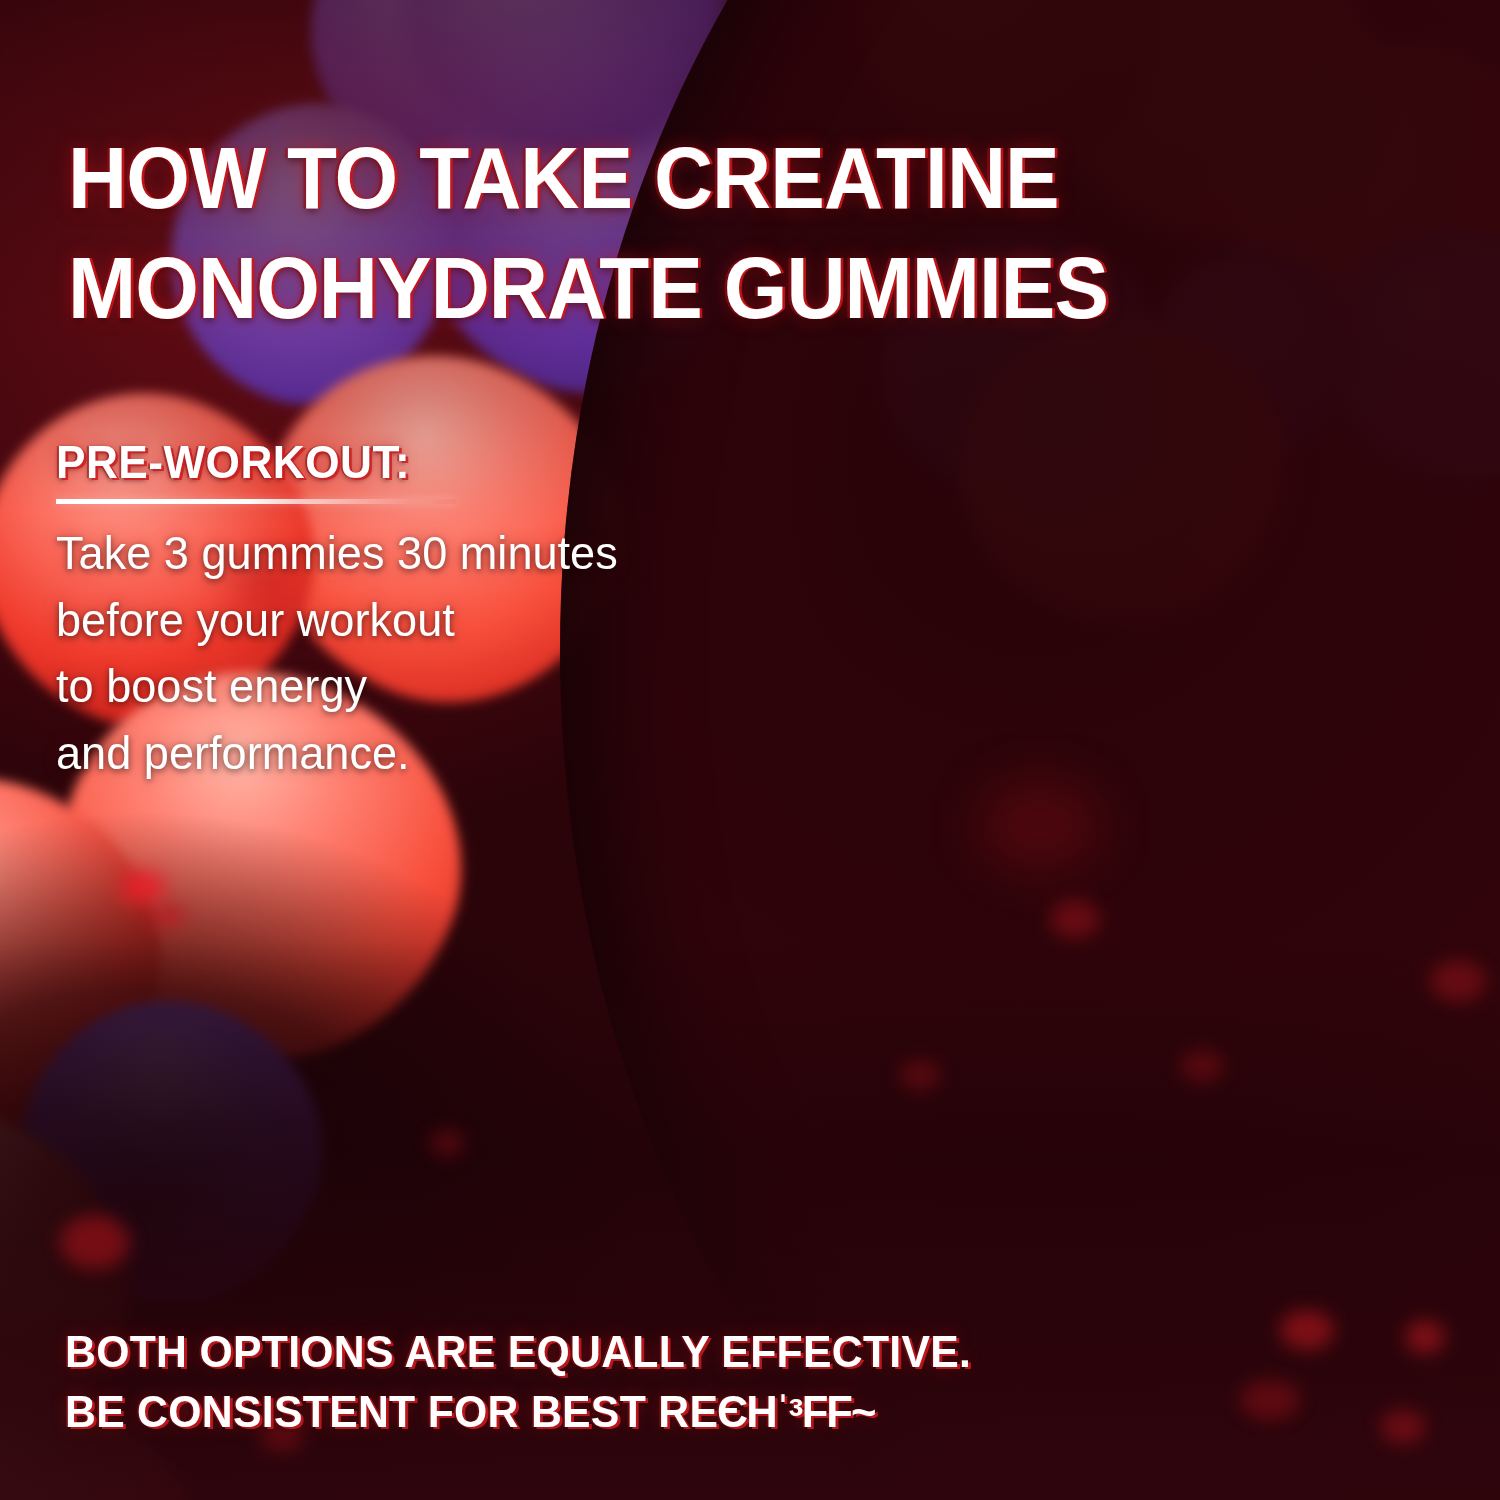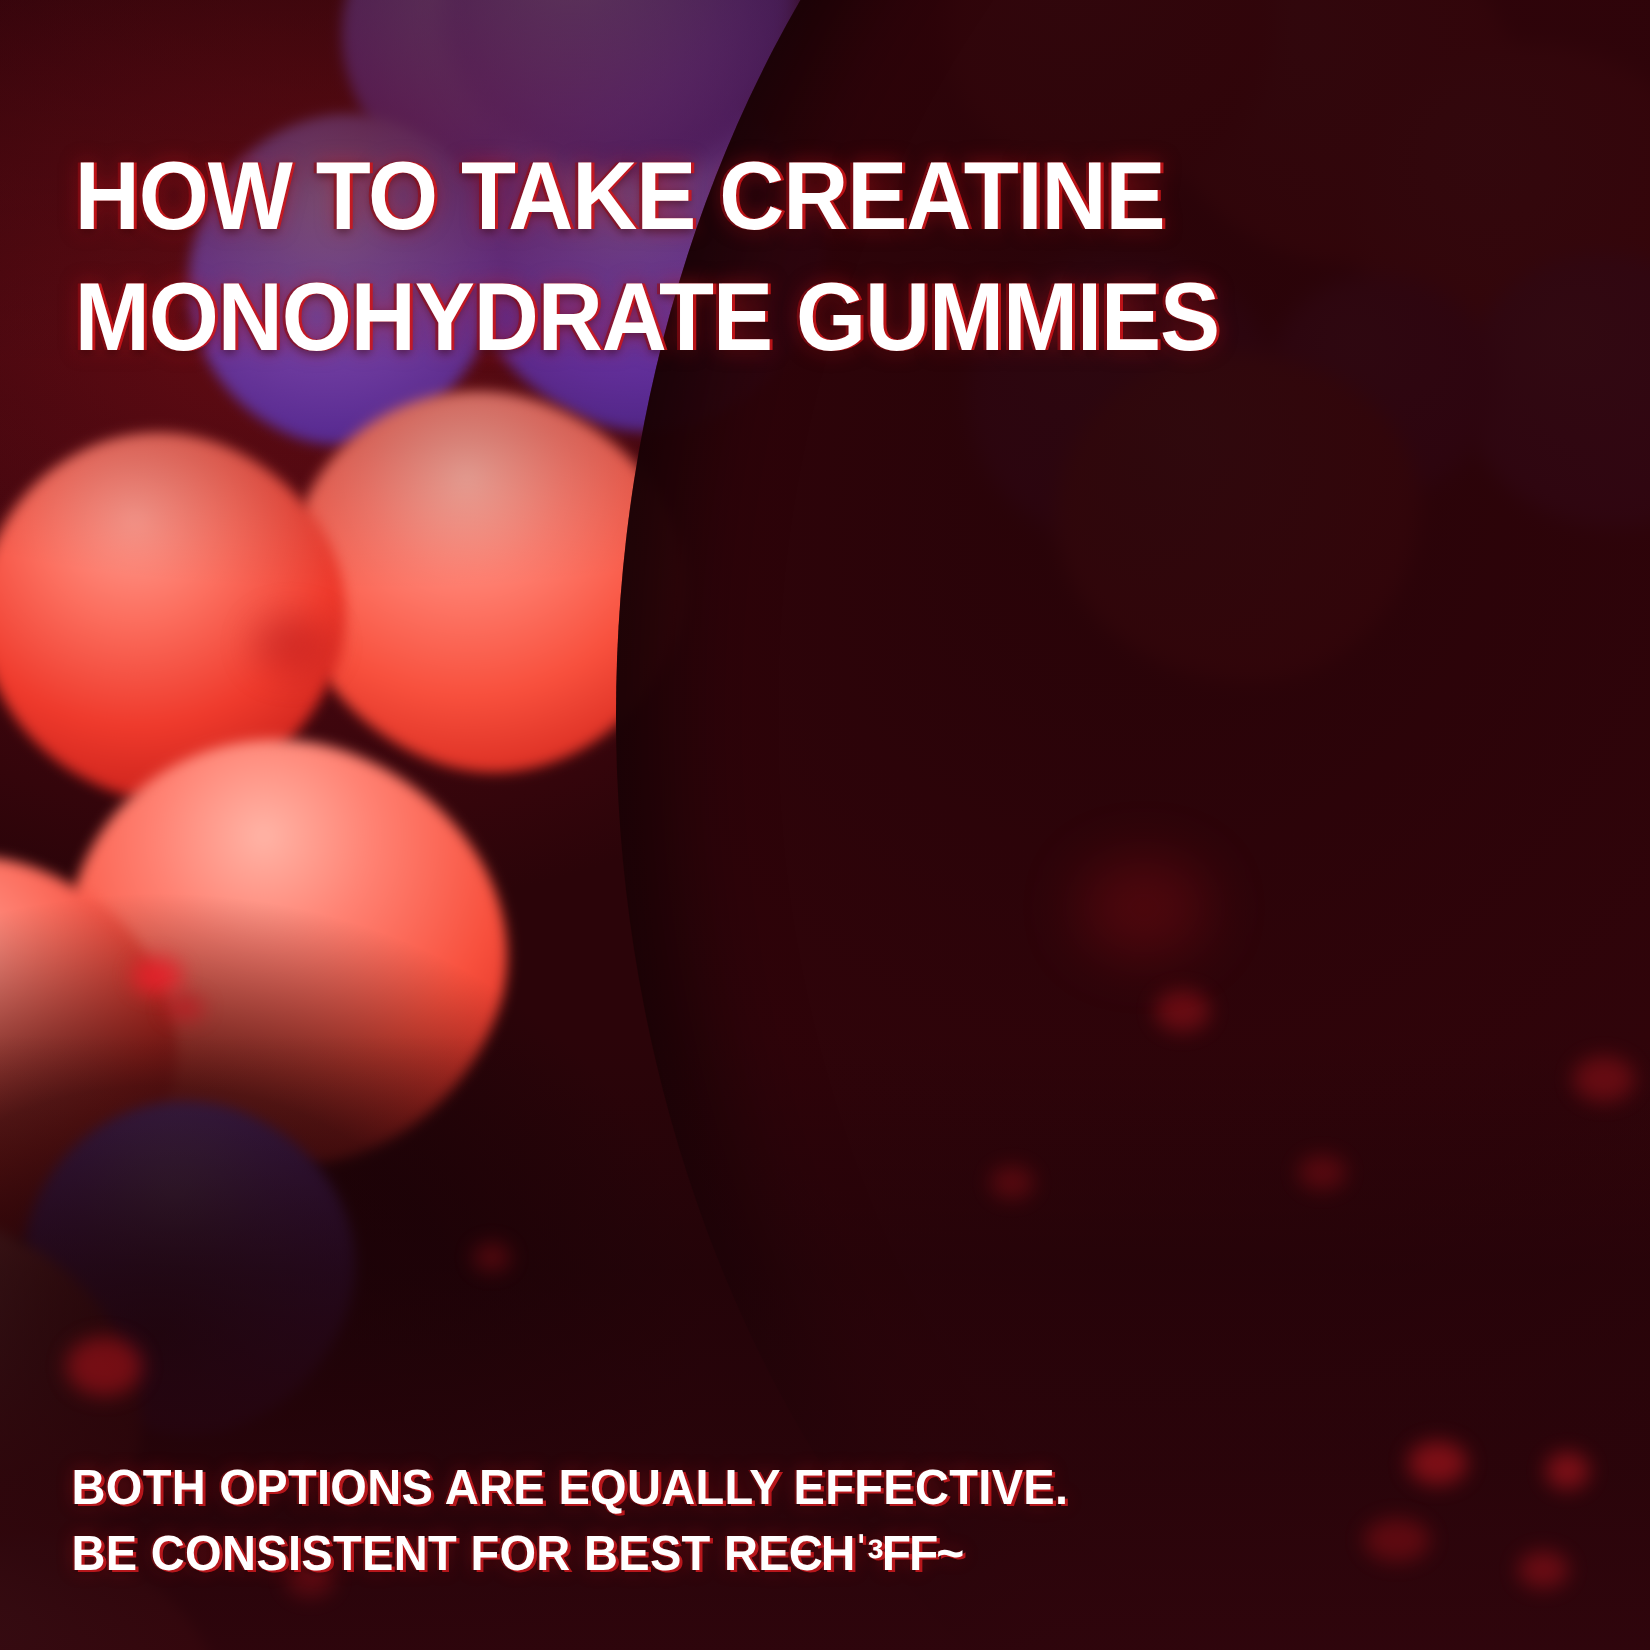--- a/index.html
+++ b/index.html
@@ -204,20 +204,28 @@
     <div class="bokeh" style="left:430px;top:1130px;width:34px;height:26px;background:#b0131b;opacity:.35;"></div>
     <div class="bokeh" style="left:1430px;top:960px;width:56px;height:42px;background:#cc1a22;opacity:.35;"></div>
     <div class="bokeh" style="left:980px;top:780px;width:120px;height:90px;background:#8e0f16;opacity:.35;filter:blur(26px);"></div>
     <div class="bokeh" style="left:230px;top:560px;width:70px;height:52px;background:#a81219;opacity:.4;filter:blur(16px);"></div>
     <div class="bokeh" style="left:260px;top:1420px;width:44px;height:32px;background:#c0161f;opacity:.3;"></div>
   </div>
 
   <h1 class="title">HOW TO TAKE CREATINE
 MONOHYDRATE GUMMIES</h1>
 
+  <section class="block" id="pre-block">
+    <div class="head">PRE-WORKOUT:</div>
+    <div class="rule"></div>
+    <div class="body">Take 3 gummies 30 minutes
+before your workout
+to boost energy
+and performance.</div>
+  </section>
 
 
   <div class="footer">
     <span>BOTH OPTIONS ARE EQUALLY EFFECTIVE.</span>
     <span class="l2"><span>BE CONSISTENT FOR BEST RE</span><span class="glitch">ЄНˈᵌFF~</span></span>
   </div>
 
 </div>
 
 </body></html>

